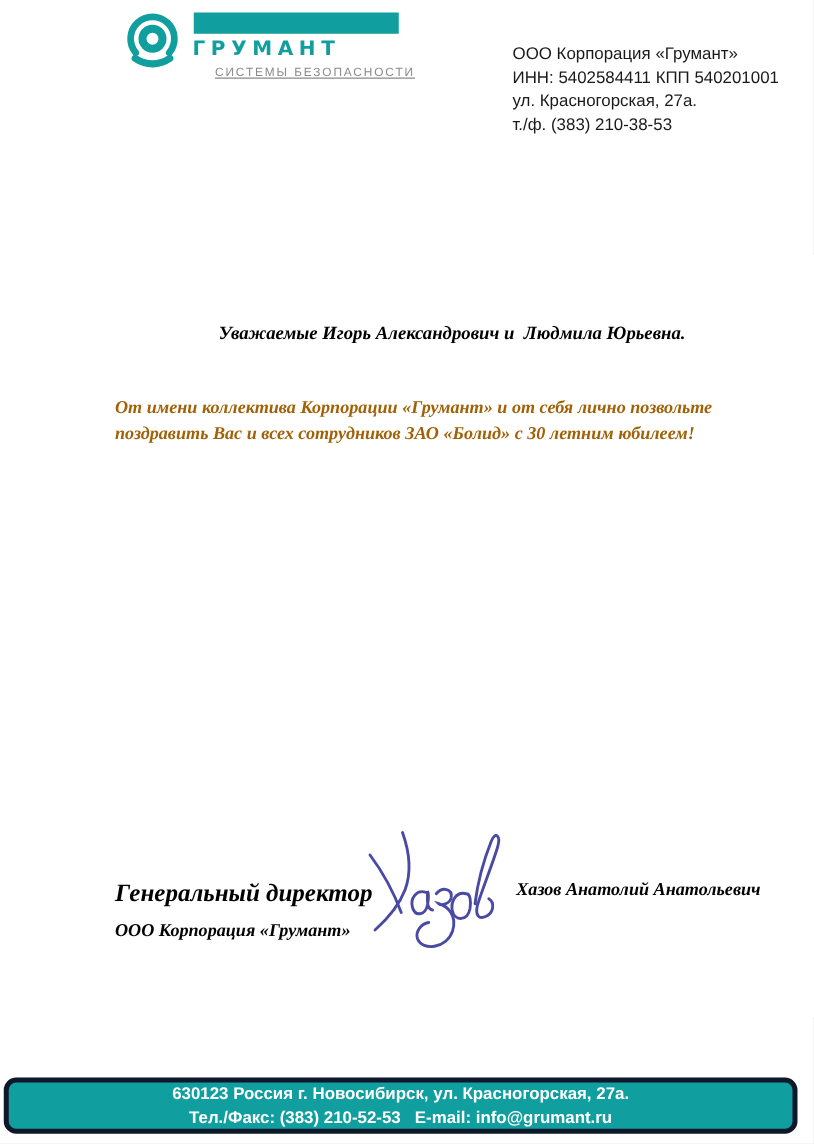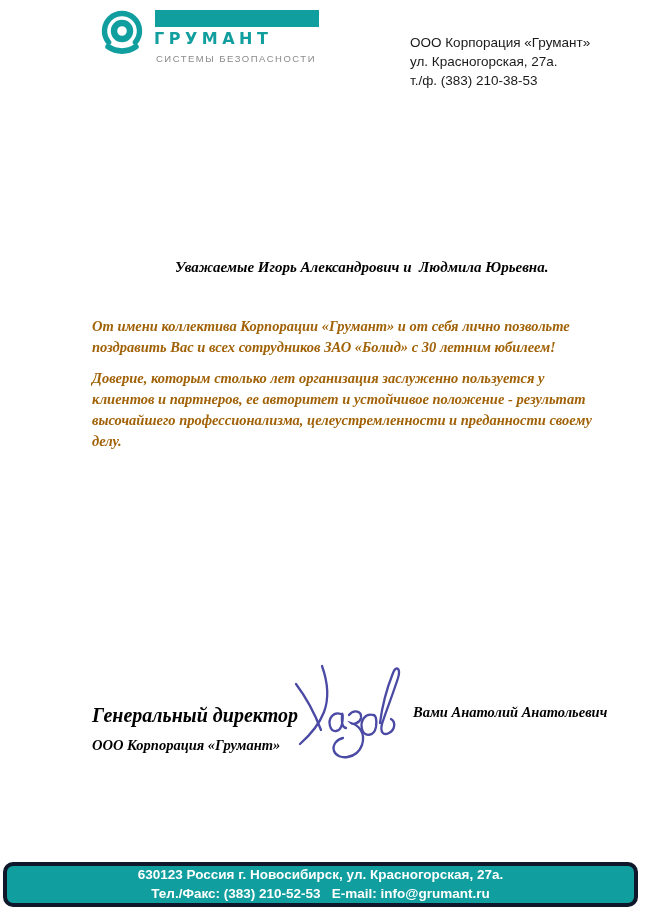--- a/index.html
+++ b/index.html
@@ -16,22 +16,22 @@
   
   .logo-icon { position:absolute; left:97px; top:9px; width:50px; height:50px; }
   .logo-bar  { position:absolute; left:155px; top:10px; width:164px; height:17px; background:#119e9e; }
   .logo-name {
     position:absolute; left:154px; top:29px; width:170px;
     font-family:"DejaVu Sans", sans-serif;
     font-size:16px; font-weight:bold; letter-spacing:4.5px;
     color:#119e9e; white-space:nowrap;
   }
   .logo-tagline {
-    position:absolute; left:156px; top:53px; width:175px;
-    font-size:9.5px; letter-spacing:1.5px; color:#8a8a8a; white-space:nowrap;
+    position:absolute; left:172px; top:53px; width:175px;
+    font-size:9.5px; letter-spacing:1.5px; color:#8a8a8a; white-space:nowrap;text-decoration:underline;
   }
   .company-info {
     position:absolute; left:410px; top:33px; width:220px;
     font-size:13.5px; line-height:19px; color:#1a1a1a;
   }
   .company-info .info-line { white-space:pre-wrap; }
 
   
   .greeting {
     position:absolute; left:175px; top:259px; width:430px;
@@ -76,34 +76,34 @@
     <path d="M11.6,33.2 A17.5,17.5 0 1 1 38.4,33.2" stroke="#119e9e" stroke-width="5.4" stroke-linecap="round"></path>
     <circle cx="25" cy="22" r="8" stroke="#119e9e" stroke-width="6.4"></circle>
     <path d="M11.2,37.7 A24,24 0 0 0 38.8,37.7" stroke="#119e9e" stroke-width="5.8" stroke-linecap="round"></path>
   </svg>
   <div class="logo-bar"></div>
   <div class="logo-name">ГРУМАНТ</div>
   <div class="logo-tagline">СИСТЕМЫ БЕЗОПАСНОСТИ</div>
 
   <div class="company-info">
     <div class="info-line">ООО Корпорация «Грумант»</div>
+    <div class="info-line">ИНН: 5402584411 КПП 540201001</div>
     <div class="info-line">ул. Красногорская, 27а.</div>
     <div class="info-line">т./ф. (383) 210-38-53</div>
   </div>
 
   <div class="greeting">Уважаемые Игорь Александрович и  Людмила Юрьевна.</div>
 
   <div class="body-text">
     <p>От имени коллектива Корпорации «Грумант» и от себя лично позвольте поздравить Вас и всех сотрудников ЗАО «Болид» с 30 летним юбилеем!</p>
-    <p>Доверие, которым столько лет организация заслуженно пользуется у клиентов и партнеров, ее авторитет и устойчивое положение - результат высочайшего профессионализма, целеустремленности и преданности своему делу.</p>
   </div>
 
   <div class="sig-title">Генеральный директор</div>
   <div class="sig-company">ООО Корпорация «Грумант»</div>
-  <div class="sig-name">Вами Анатолий Анатольевич</div>
+  <div class="sig-name">Хазов Анатолий Анатольевич</div>
 
   <svg class="sig-ink" viewBox="0 0 128 118" fill="none" stroke="#4a4aa5" stroke-width="2.3" stroke-linecap="round">
     <path d="M39,8 C44,22 47,38 41,54 C36,67 26,78 17,86"></path>
     <path d="M13,26 C22,38 32,56 38,72"></path>
     <path d="M58,56 C50,53 45,61 47,68 C49,75 57,75 59,66 C60,61 60,57 59,55 C59,62 58,69 63,70"></path>
     <path d="M66,57 C71,51 79,53 78,60 C77,65 70,67 68,65 C75,67 83,74 79,87 C74,101 55,103 51,93 C49,87 54,81 60,80"></path>
     <path d="M90,57 C82,55 77,63 79,71 C81,79 91,79 93,69 C94,62 93,57 90,57"></path>
     <path d="M97,65 C99,49 104,30 110,15 C113,7 118,10 115,20 C110,36 103,53 99,66 C97,74 100,78 106,75 C112,72 113,64 108,61"></path>
   </svg>
 

